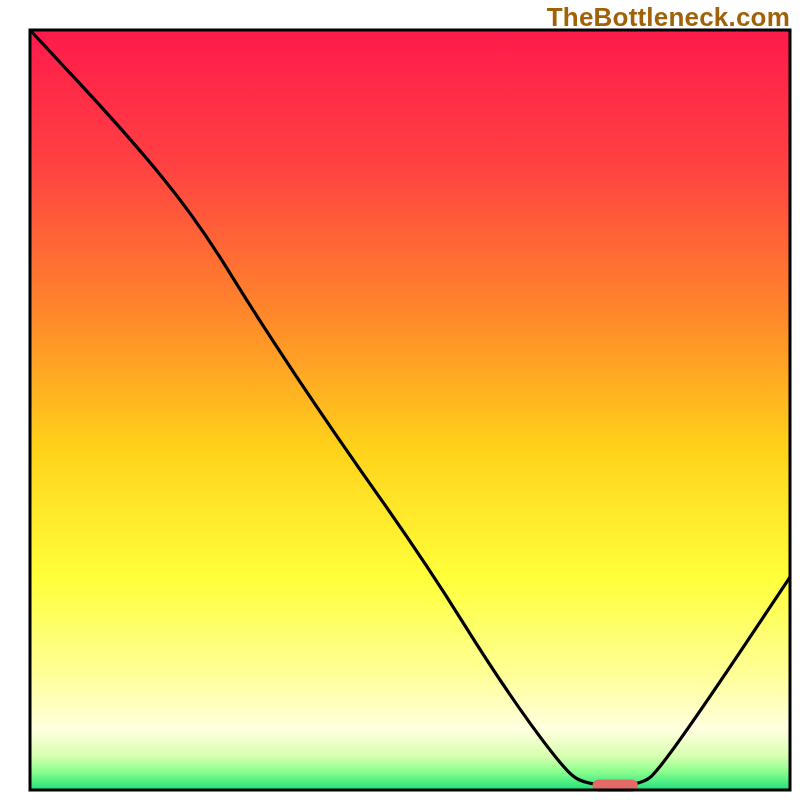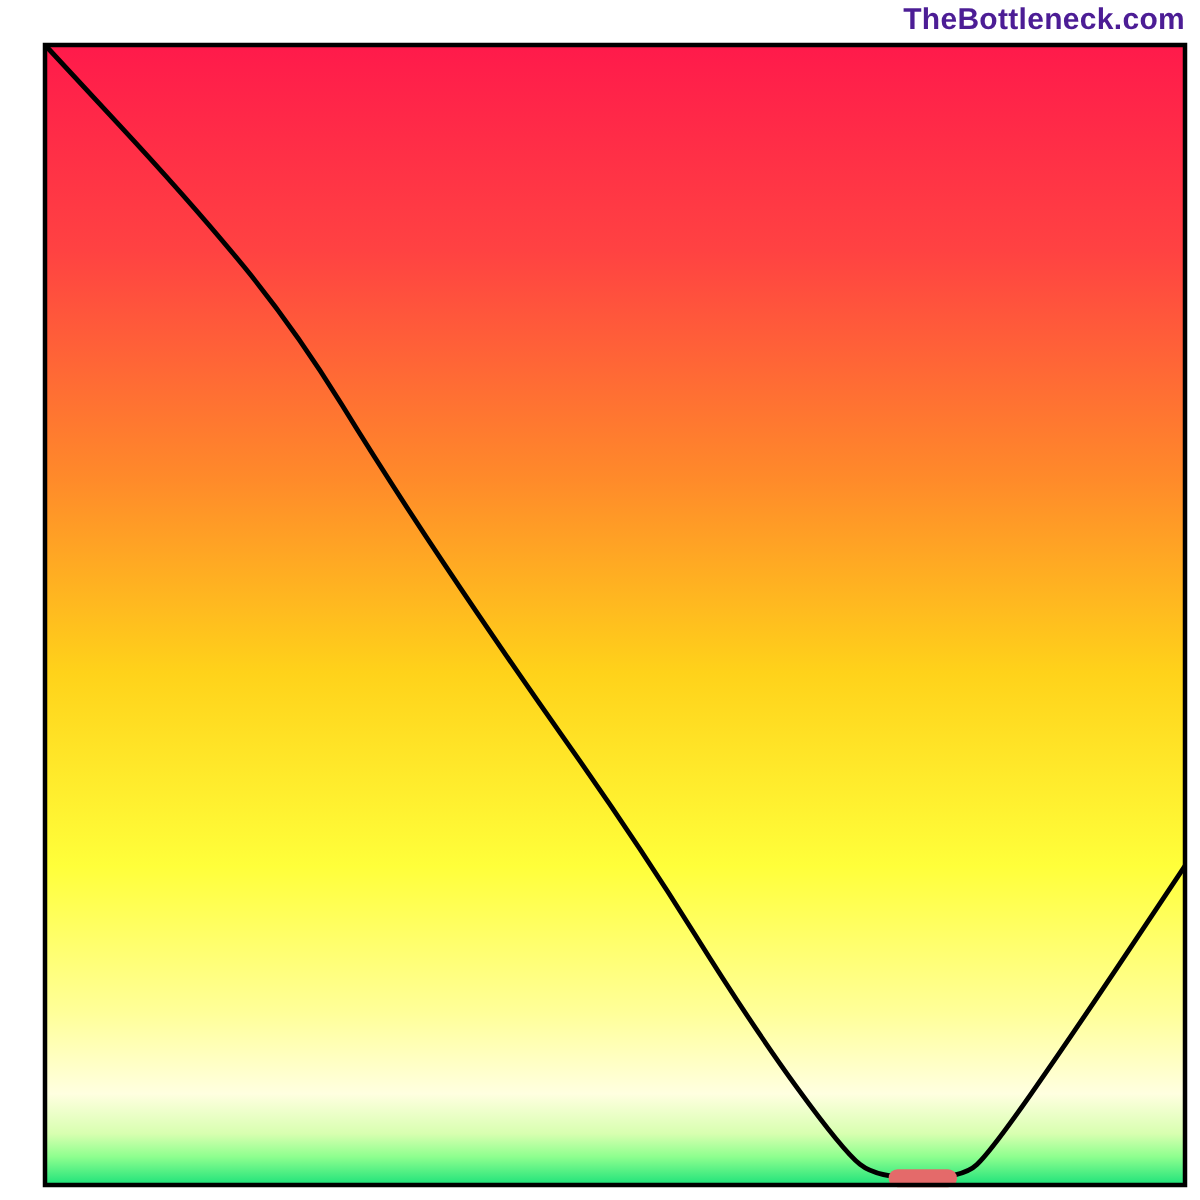--- a/index.html
+++ b/index.html
@@ -12,23 +12,23 @@
   }
   .container {
     position: relative;
     width: 800px;
     height: 800px;
   }
   .watermark {
     position: absolute;
     top: 2px;
     right: 10px;
-    font-size: 20px;
+    font-size: 26px;
     font-weight: bold;
-    color: #4c1d95;
+    color: #a16207;
     letter-spacing: 0.2px;
   }
   svg {
     display: block;
   }
 </style>
 </head>
 <body>
 
 <div class="container">

